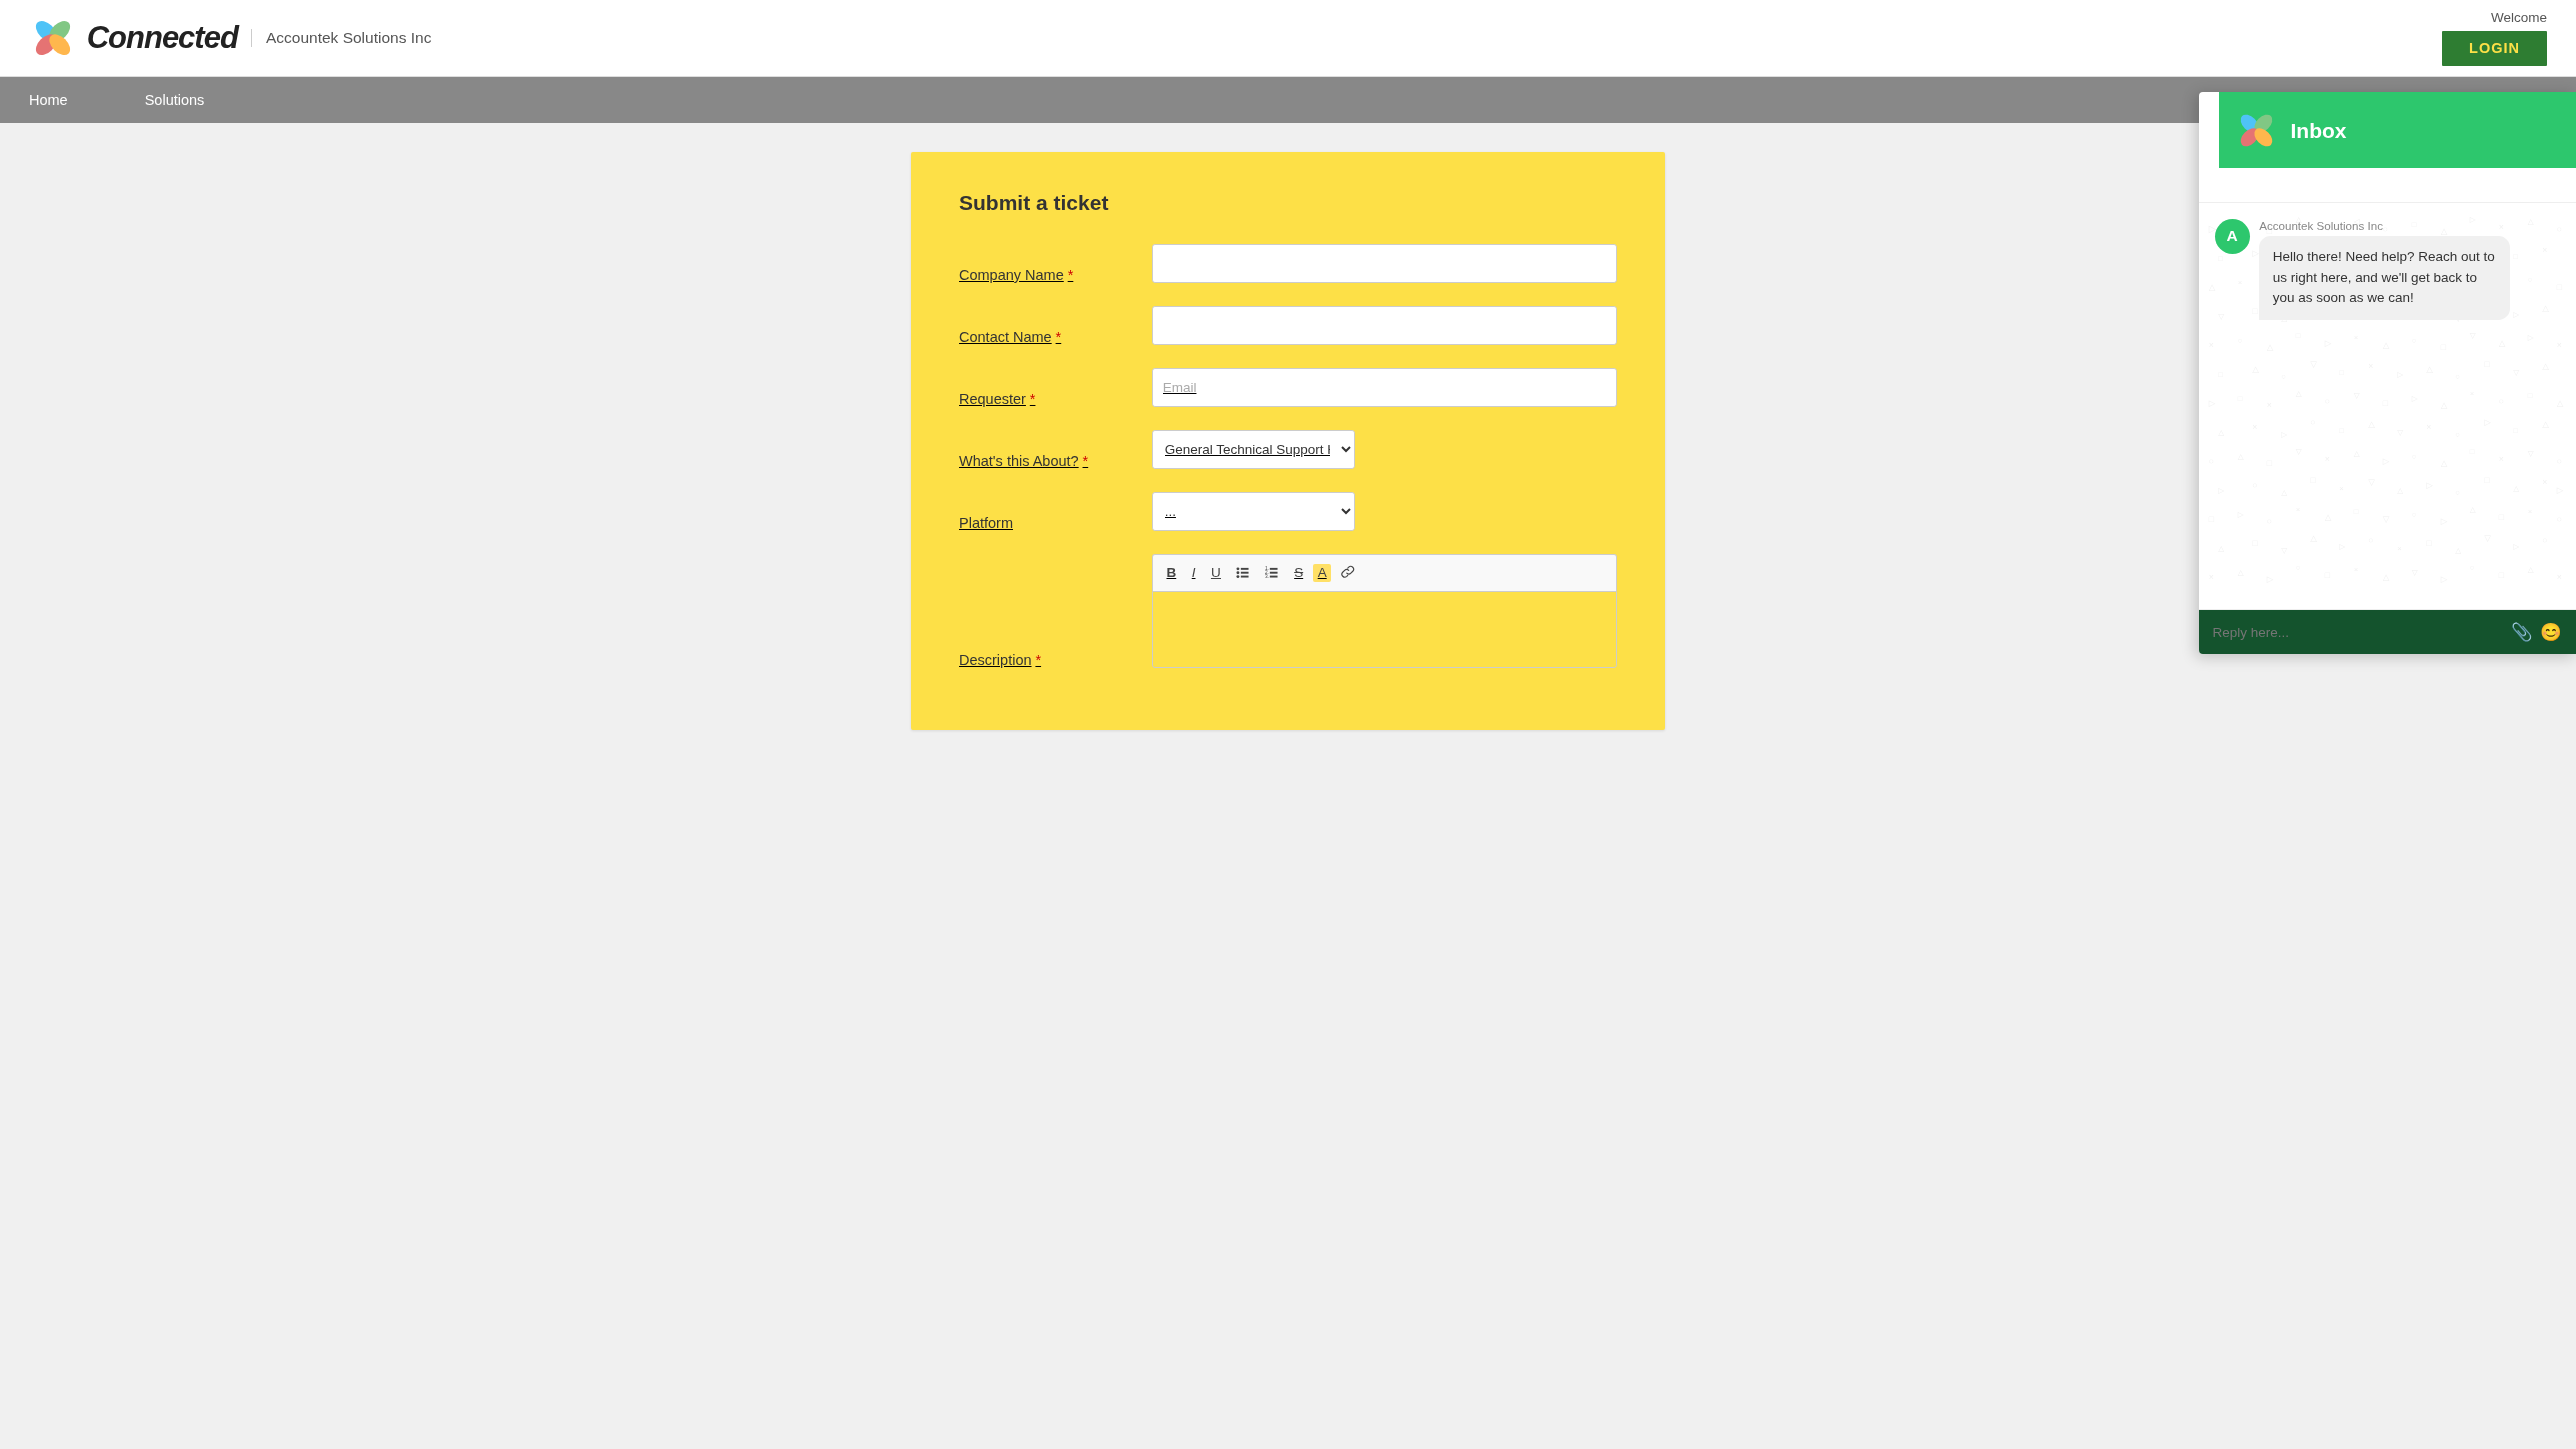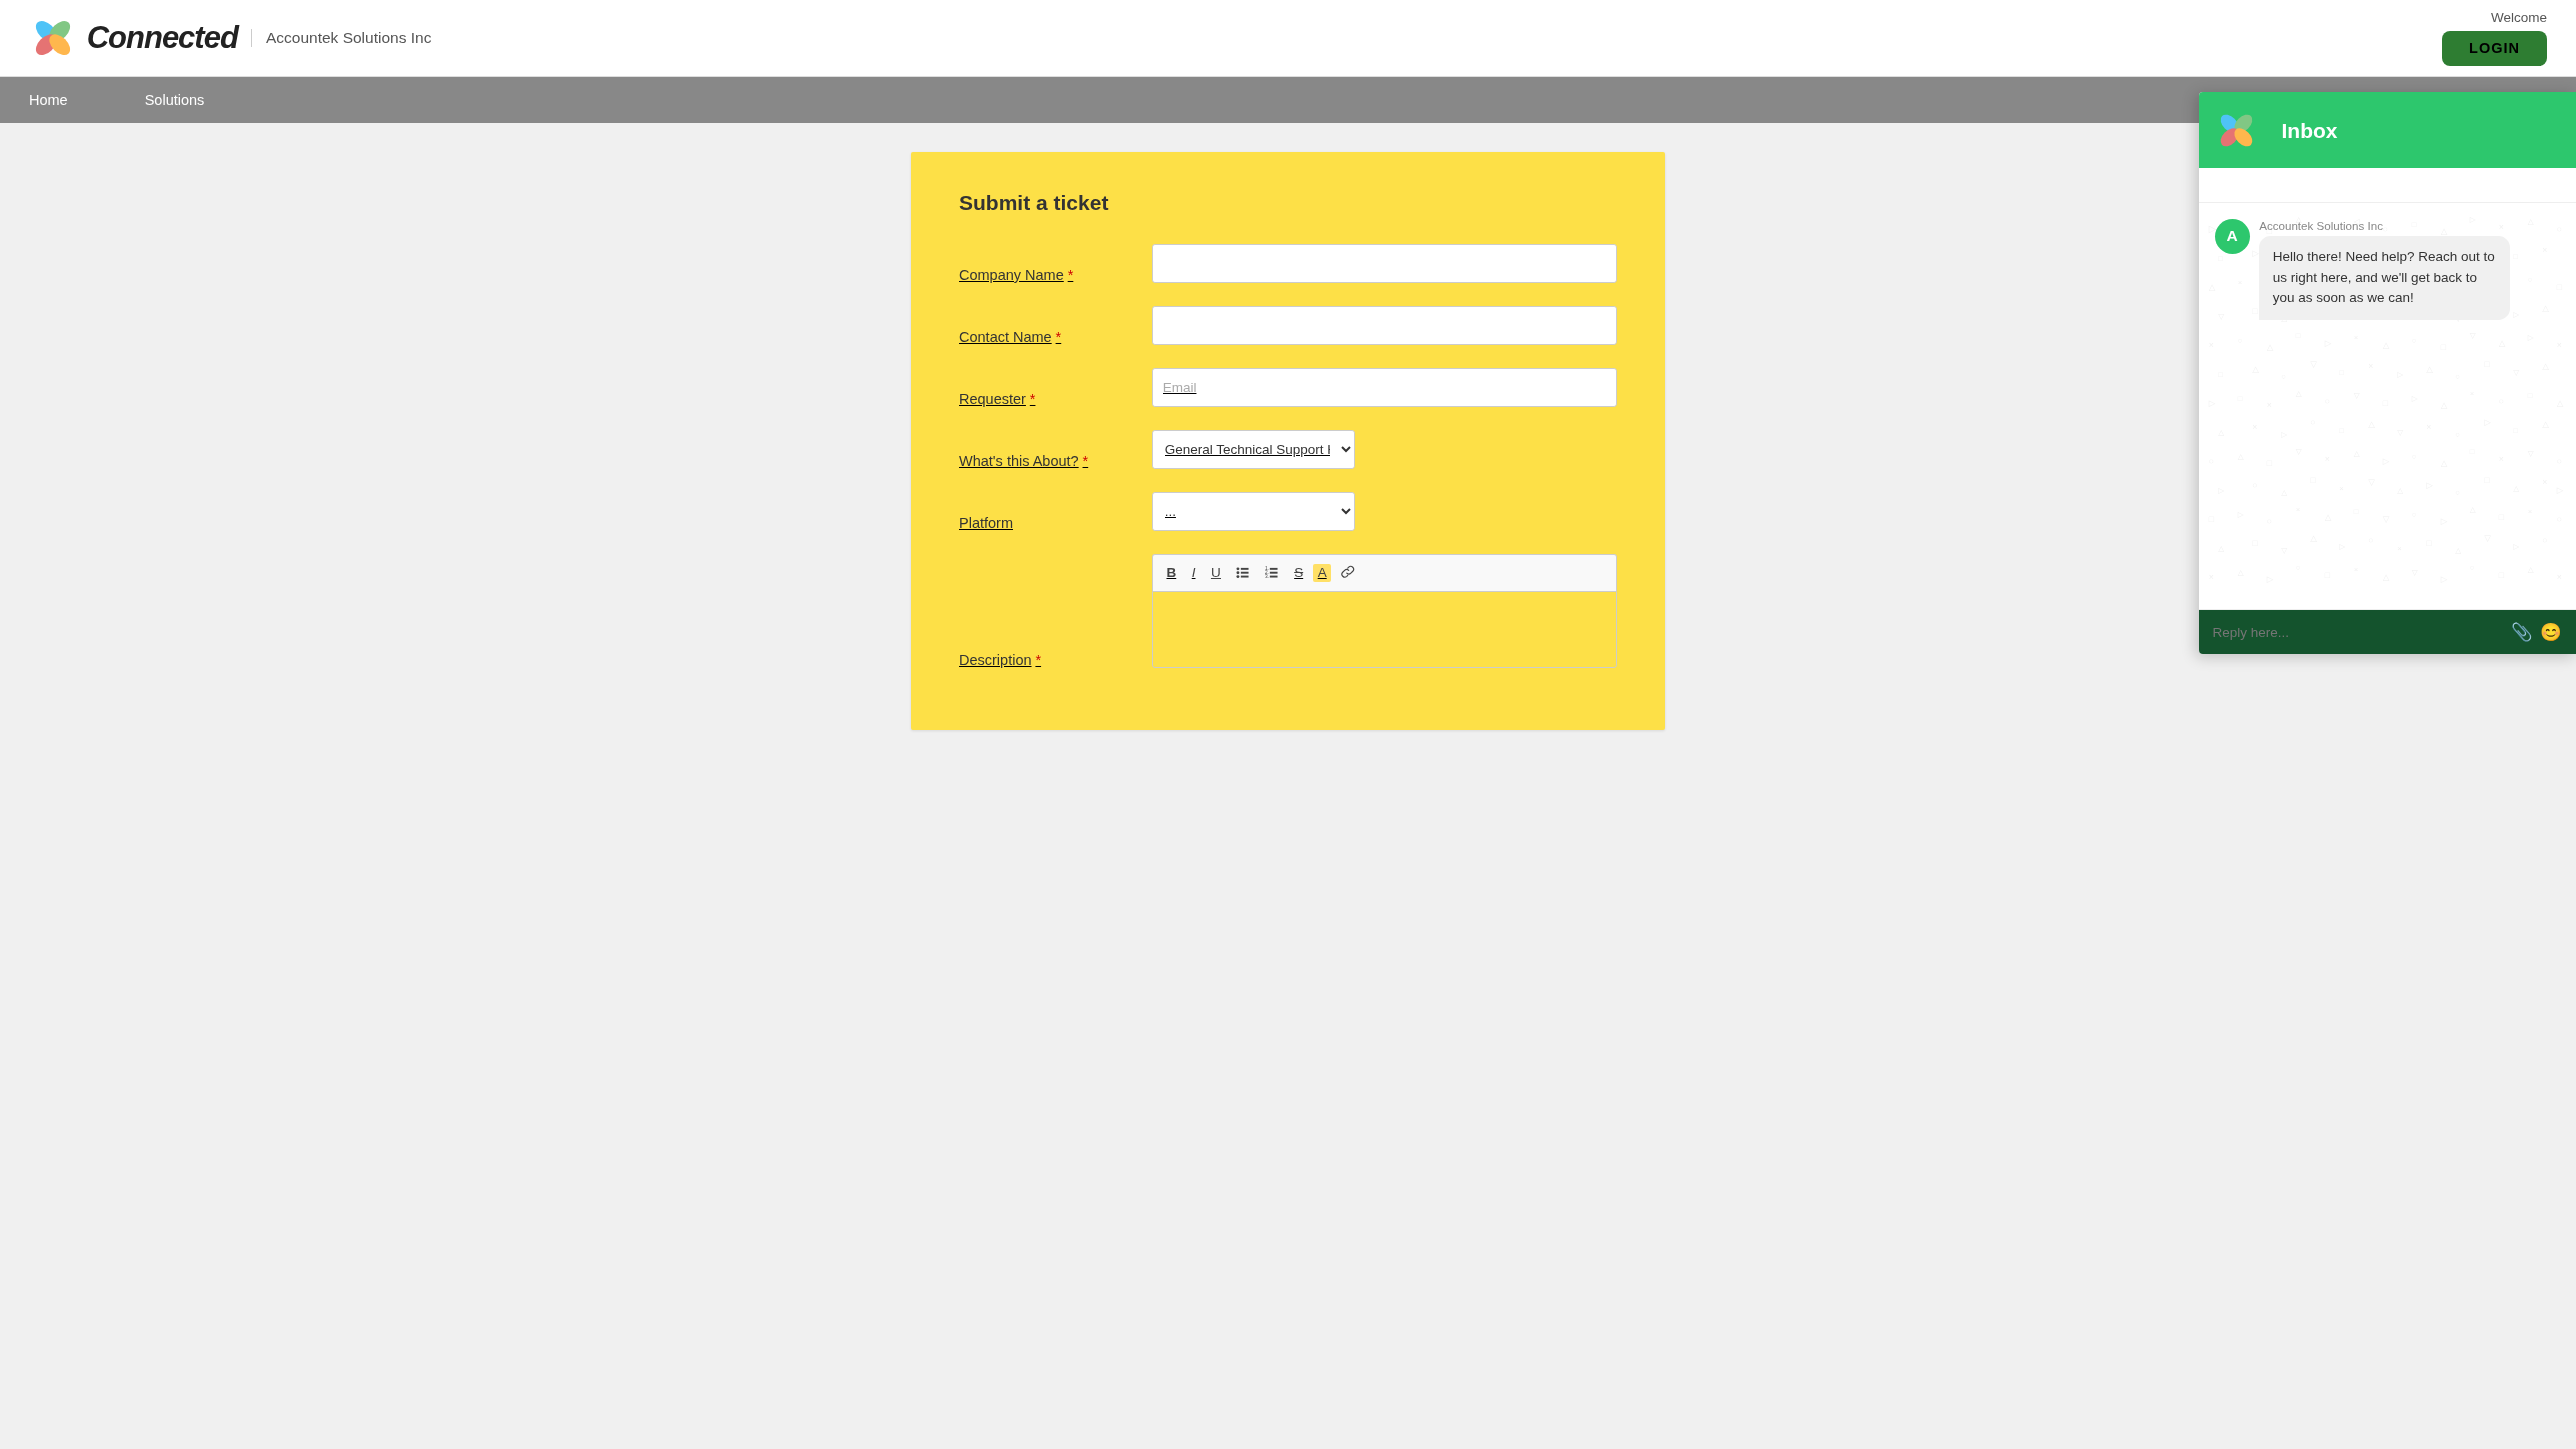--- a/index.html
+++ b/index.html
@@ -43,28 +43,28 @@
       flex-direction: column;
       align-items: flex-end;
       gap: 5.8px;
     }
     .welcome-text {
       font-size: 13.5px;
       color: #555;
     }
     .login-btn {
       background: #2e7d32;
-      color: #000000;
+      color: #fde047;
       border: none;
       padding: 9.7px 27px;
       font-size: 14.5px;
       font-weight: bold;
       letter-spacing: 1px;
       cursor: pointer;
-      border-radius: 8px;
+      border-radius: 1px;
     }
 
     
     .nav {
       background: #888;
       display: flex;
       align-items: center;
       padding: 0 29px;
       height: 46px;
       gap: 77px;
@@ -183,22 +183,23 @@
       border-radius: 3.9px 0 0 3.9px;
       box-shadow: -2.9px 2.9px 14.5px rgba(0,0,0,0.2);
       overflow: hidden;
       z-index: 1000;
     }
     .chat-header {
       background: #2dc76d;
       padding: 17.4px 15.5px 15.5px;
       display: flex;
       align-items: center;
-      gap: 24px;
+      gap: 13px;
       position: relative;
+      margin-left: 20px;
     }
     .chat-logo {
       width: 43px;
       height: 43px;
     }
     .chat-inbox-label {
       color: #fff;
       font-size: 21px;
       font-weight: bold;
     }

